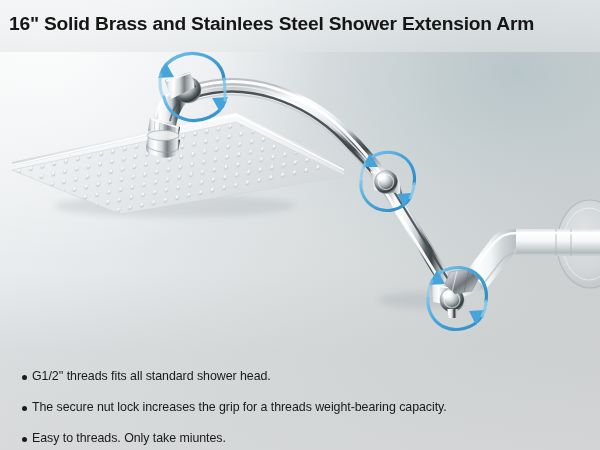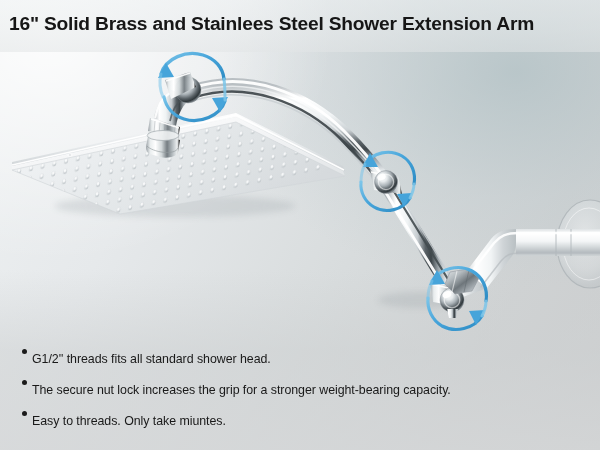--- a/index.html
+++ b/index.html
@@ -73,21 +73,21 @@
   
   .bullets {
     position: absolute;
     left: 0;
     top: 352px;
     width: 600px;
   }
   .bullet-row {
     position: relative;
     display: flex;
-    align-items: flex-start;
+    align-items: flex-end;
     height: 31px;
     padding-left: 22px;
   }
   .bullet-dot {
     width: 5px;
     height: 5px;
     border-radius: 50%;
     background: #1b1b1b;
     flex: 0 0 auto;
     position: relative;
@@ -416,21 +416,21 @@
 
   <div class="bullets">
 
     <div class="bullet-row">
       <span class="bullet-dot"></span>
       <span class="bullet-text">G1/2'' threads fits all standard shower head.</span>
     </div>
 
     <div class="bullet-row">
       <span class="bullet-dot"></span>
-      <span class="bullet-text">The secure nut lock increases the grip for a stronger weight-bearing capacity.</span>
+      <span class="bullet-text">The secure nut lock increases the grip for a threads weight-bearing capacity.</span>
     </div>
 
     <div class="bullet-row">
       <span class="bullet-dot"></span>
       <span class="bullet-text">Easy to threads. Only take miuntes.</span>
     </div>
 
   </div>
 
 </div>

